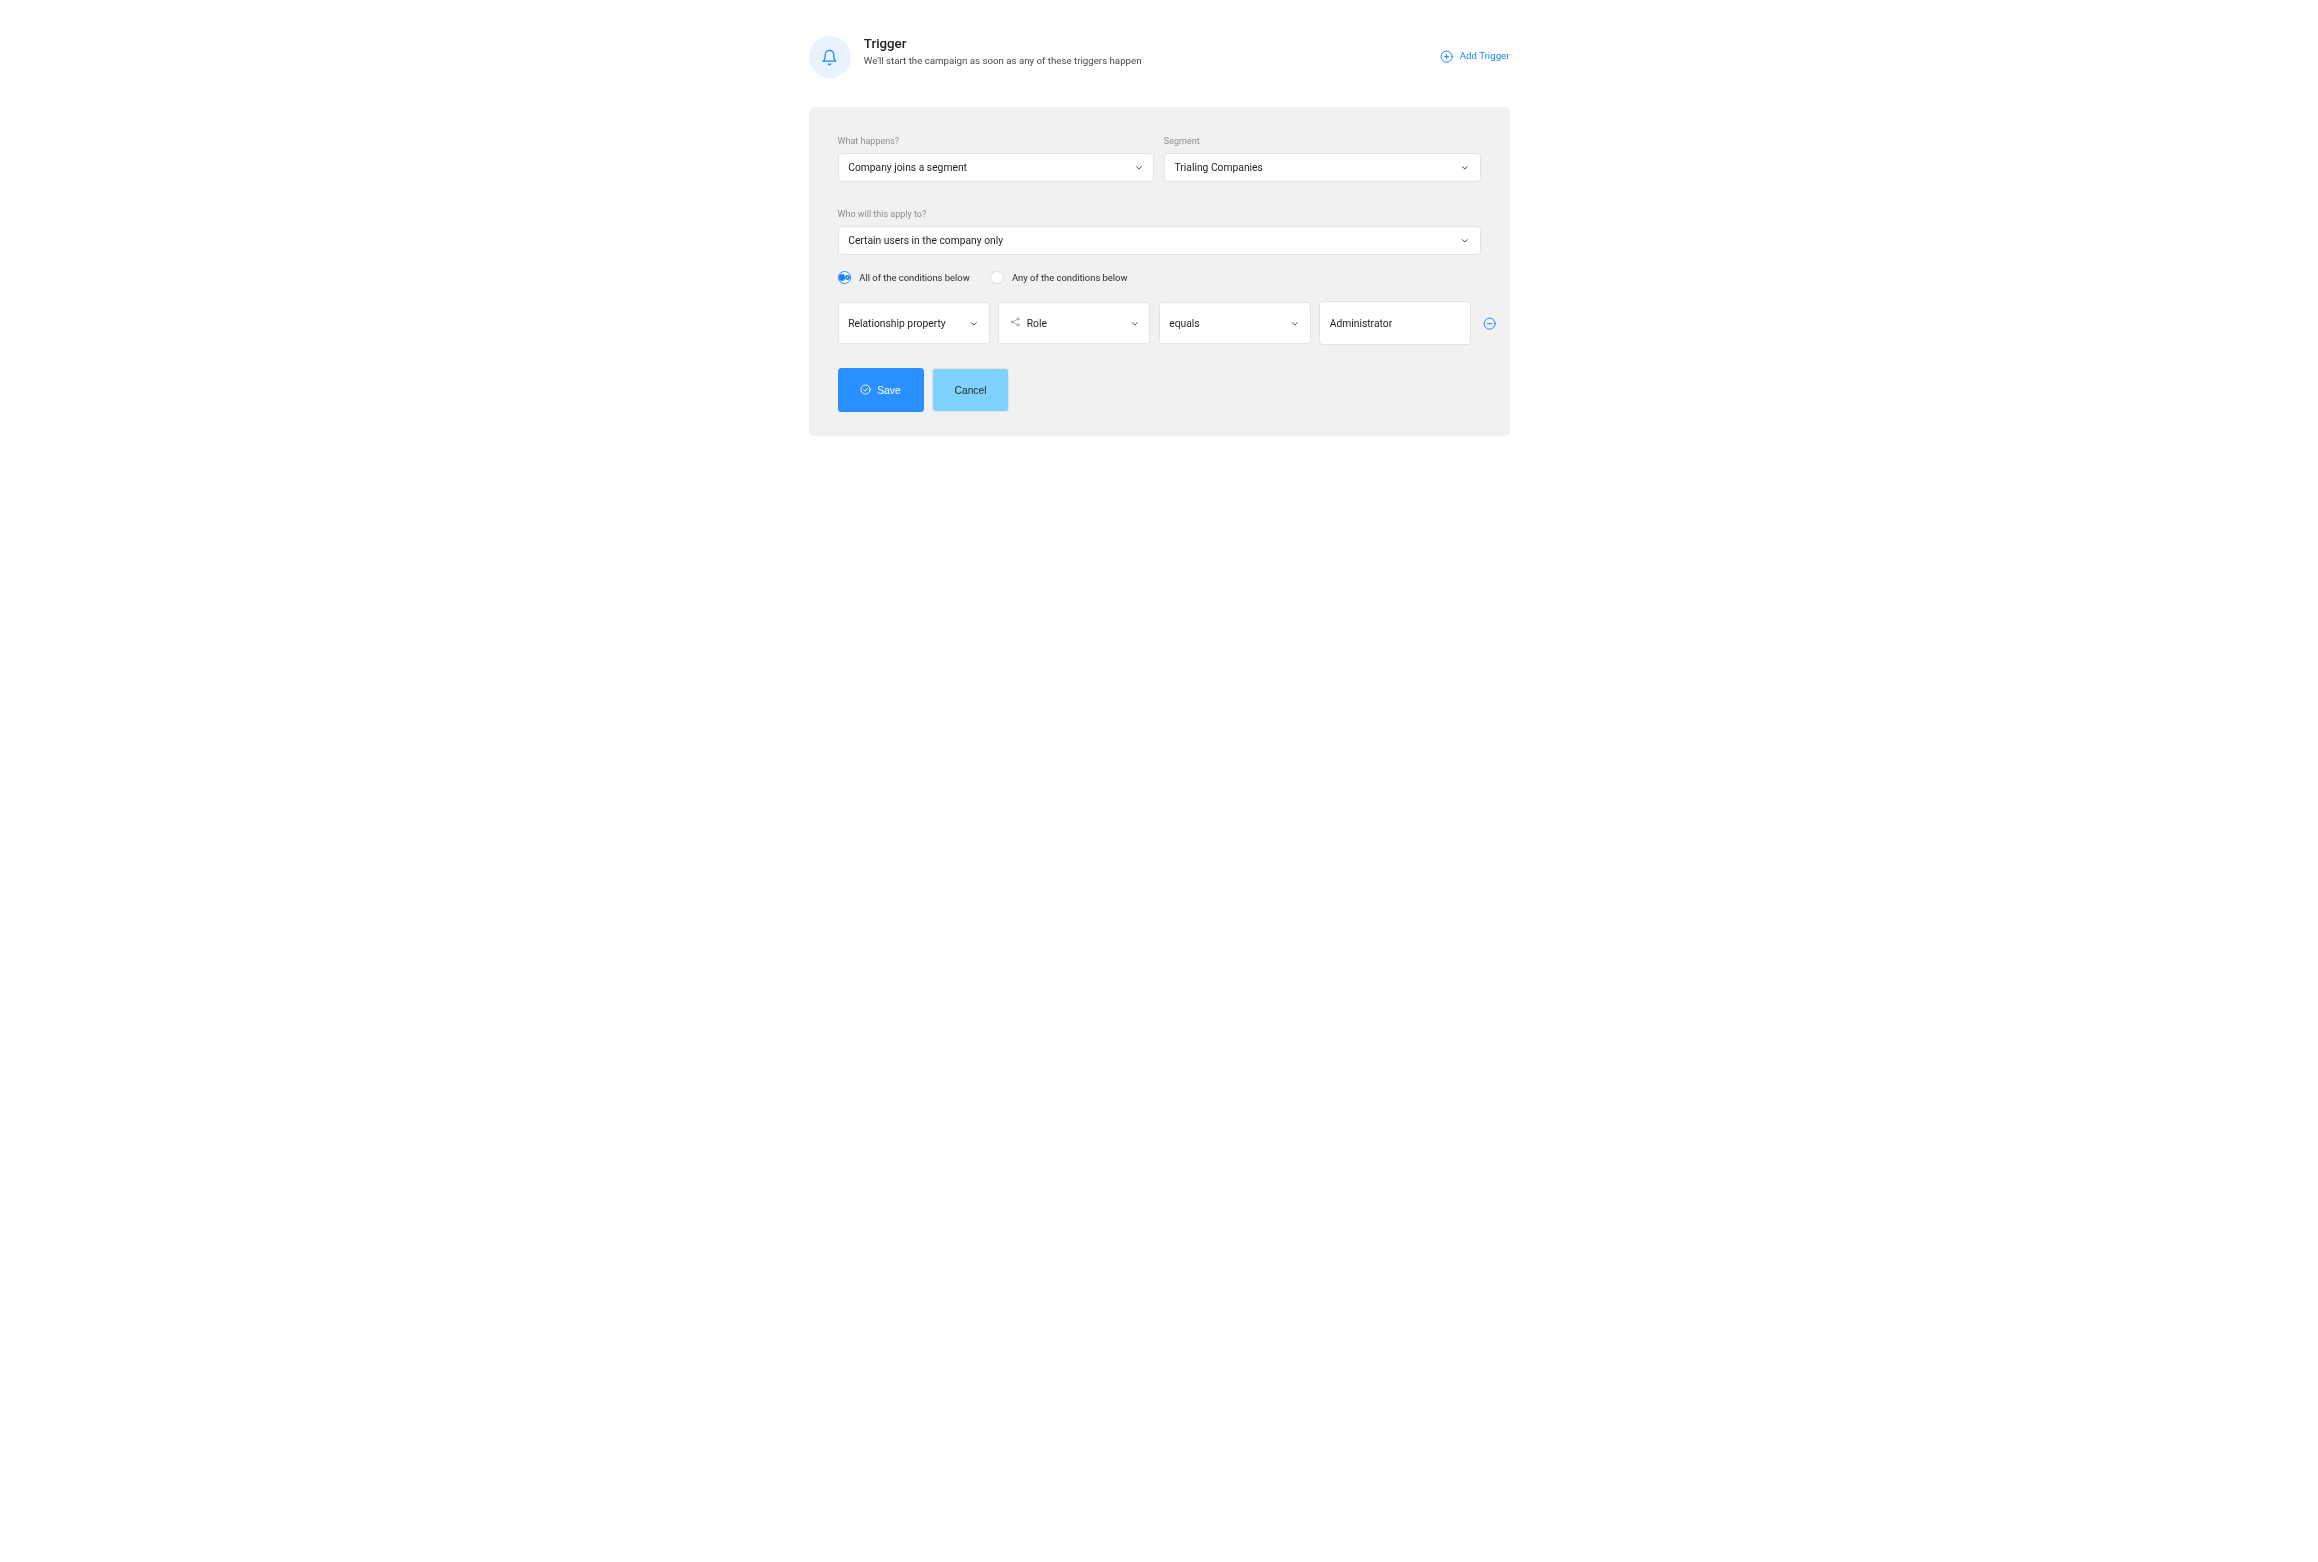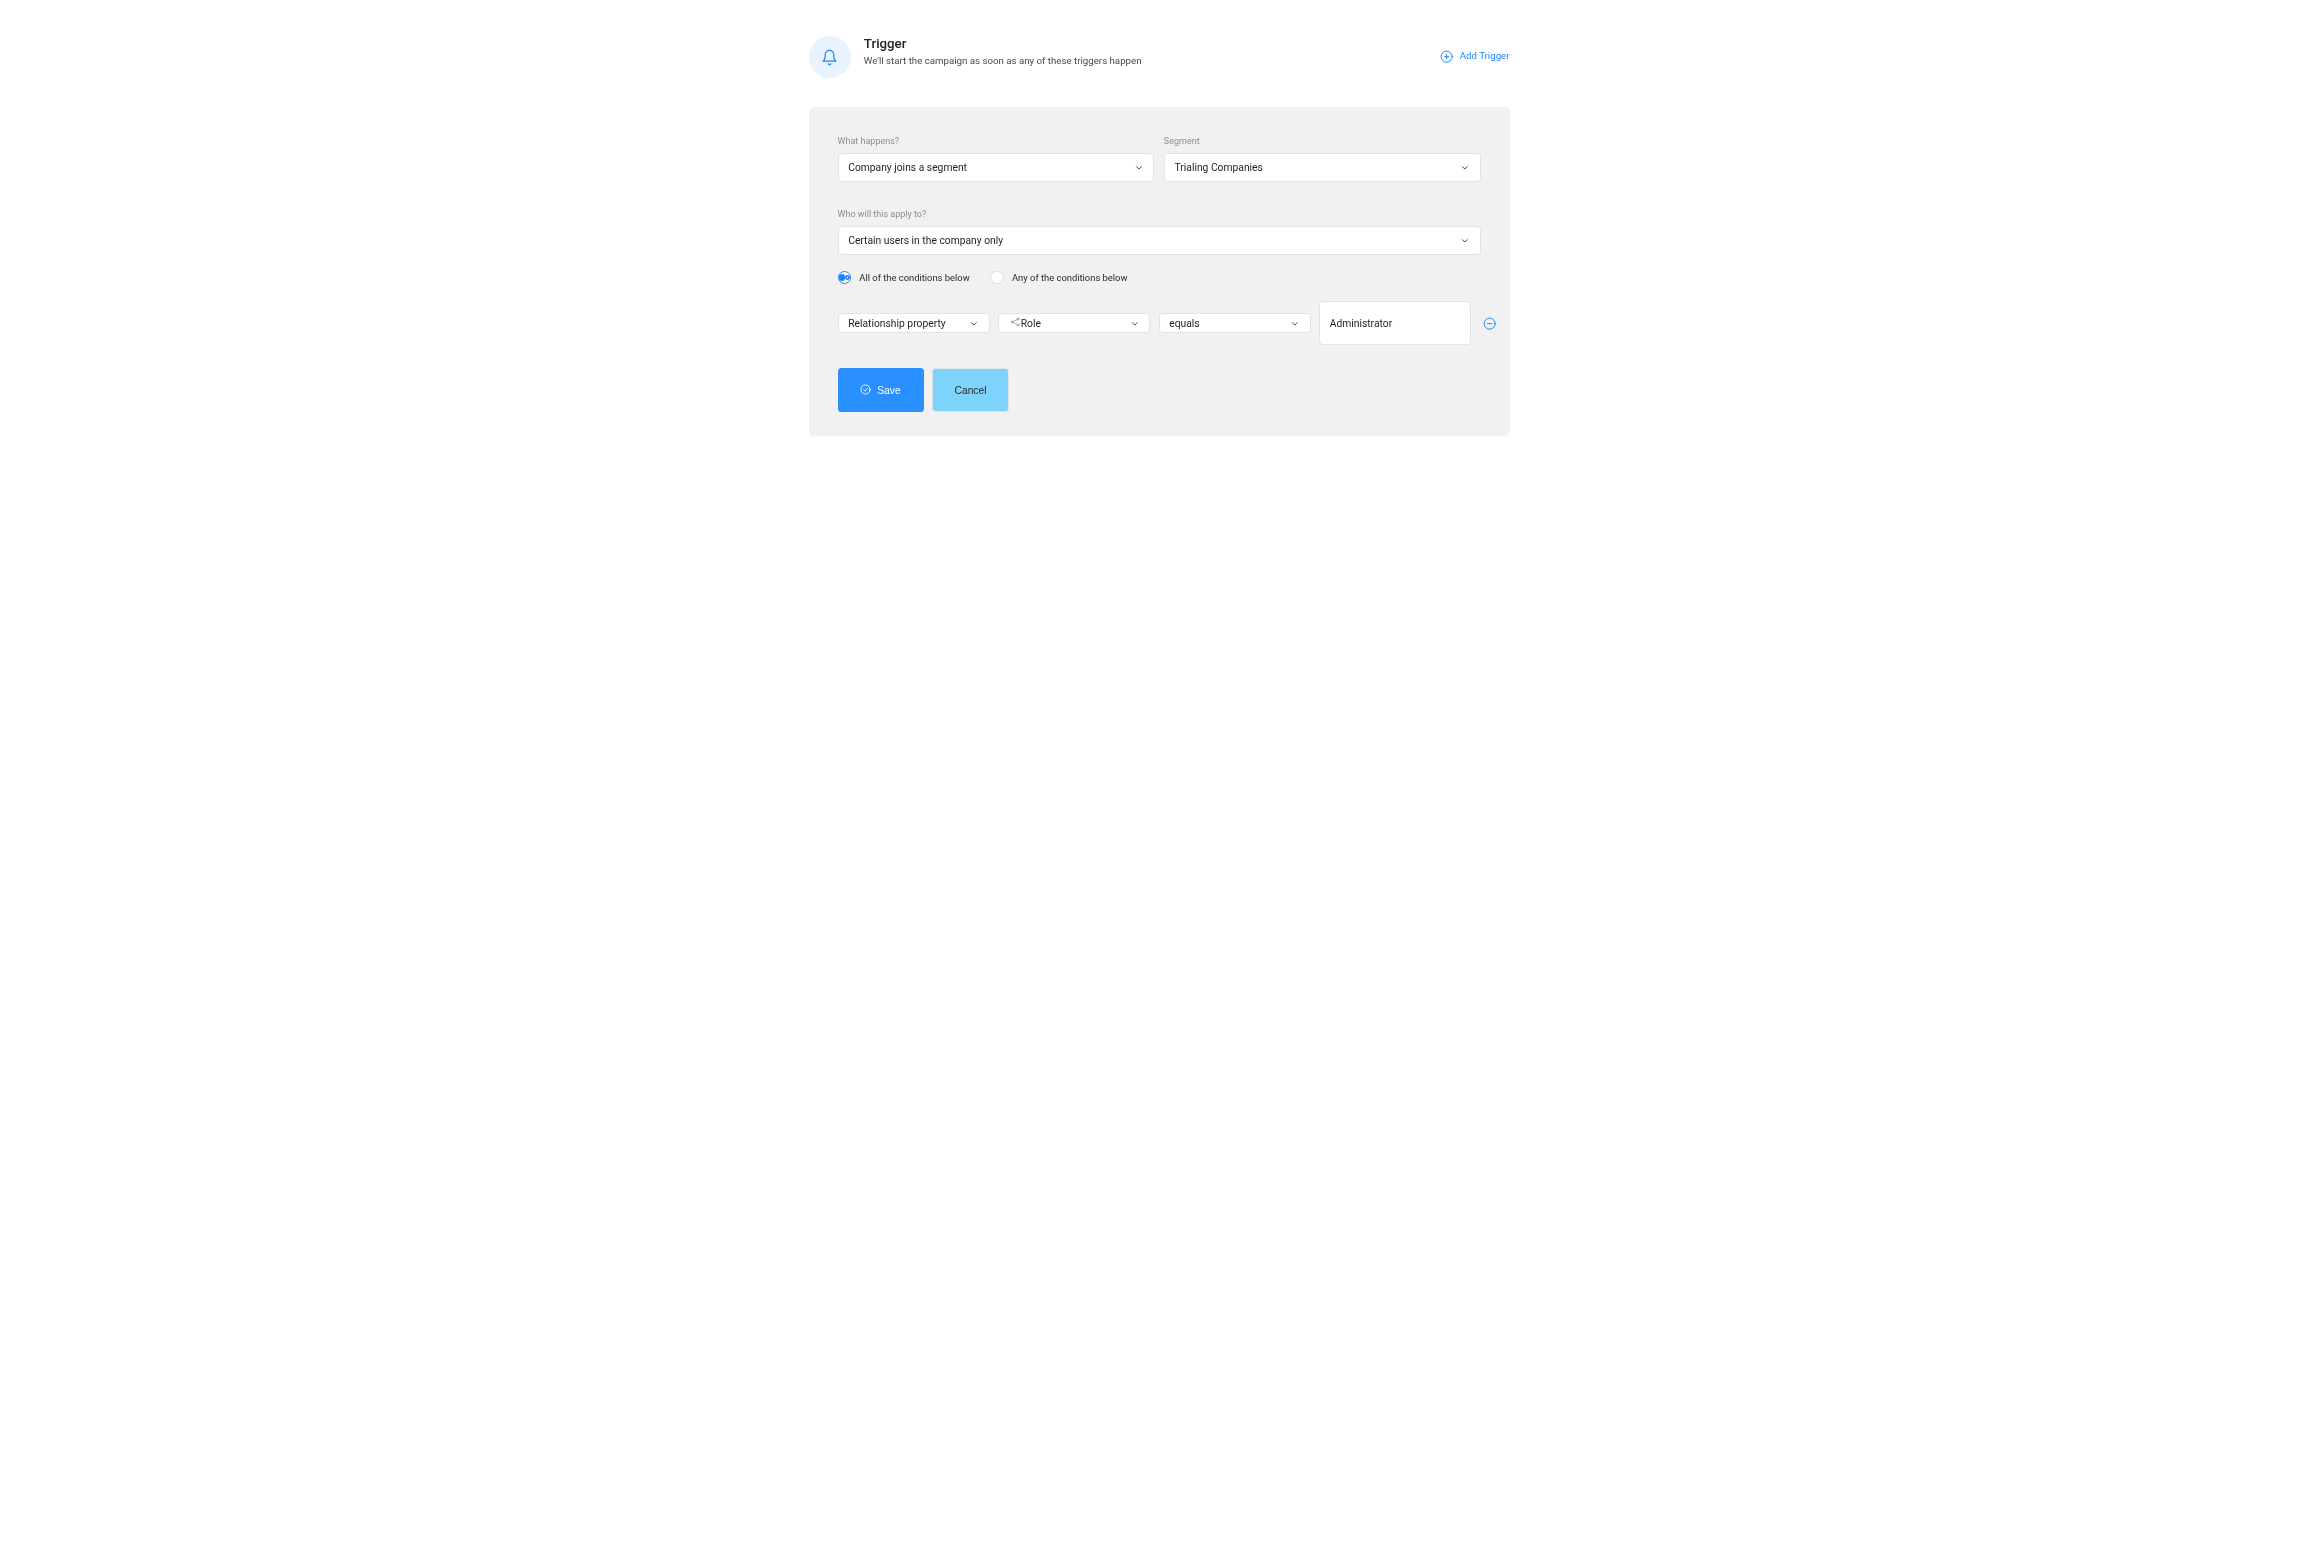--- a/index.html
+++ b/index.html
@@ -173,24 +173,24 @@
   }
   .radio-label { font-size: 9.4px; color:#2a2a2a; }
 
   
   .cond-row {
     display:flex;
     align-items:center;
     gap: 8.5px;
     margin-bottom: 23px;
   }
-  .cond-row .select { height: 20px; }
+  .cond-row .select { height: 42px; }
   .cond-row .select.prop { flex: 0 0 152px; }
   .cond-row .select.role { flex: 0 0 152px; }
-  .cond-row .select.role .sel-text { display:inline-flex; align-items:center; gap:0;}
+  .cond-row .select.role .sel-text { display:inline-flex; align-items:center; gap:6px;}
   .cond-row .select.op   { flex: 0 0 152px; }
   .cond-row .input.value {
      flex: 0 0 152px;
      background:#fff; border:0.6px solid #e3e3e3;
      border-radius:3.6px; height:44px;
      display:flex; align-items:center;
      padding:0 9.7px; font-size:10.3px; color:#1f1f1f;
   }
   .remove-cond {
     width: 14.5px; height:14.5px;

